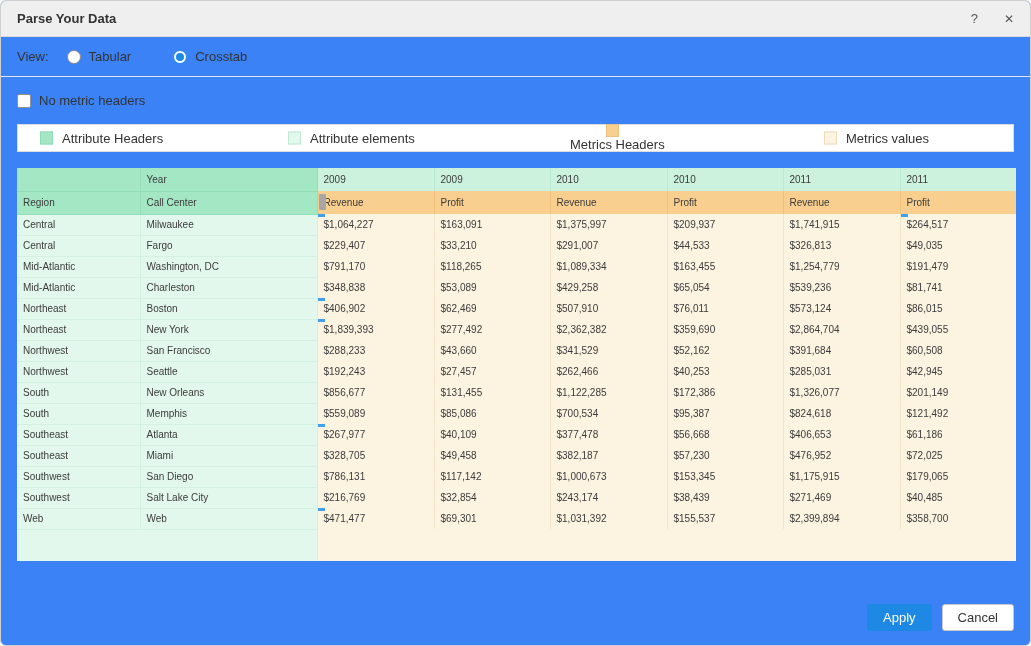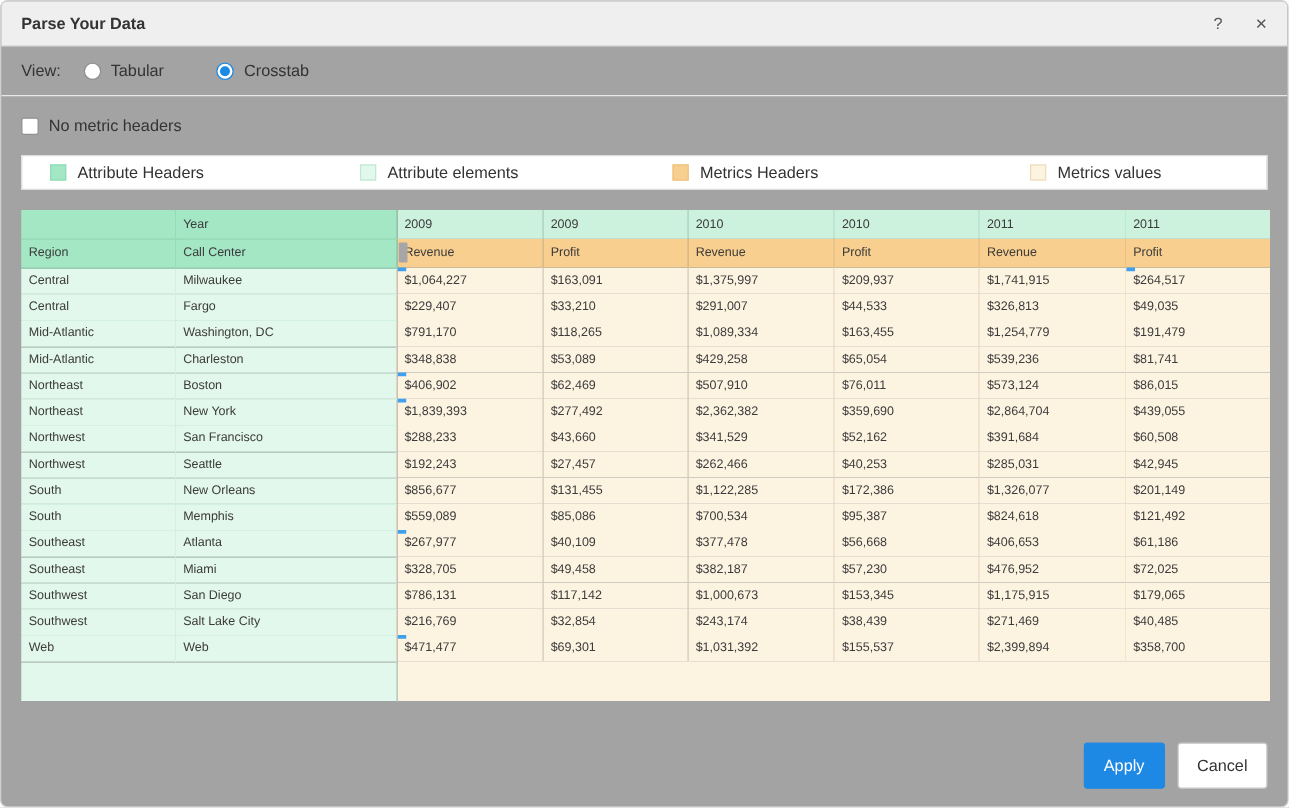--- a/index.html
+++ b/index.html
@@ -1,17 +1,17 @@
 <!DOCTYPE html>
 <html><head>
 <meta charset="utf-8">
 <style>
   html,body{margin:0;padding:0;background:#fff;}
   body{font-family:"Liberation Sans", sans-serif;-webkit-font-smoothing:antialiased;}
-  .dialog{position:relative;width:1031px;height:646px;box-sizing:border-box;border:1px solid #cfcfcf;border-radius:6px;overflow:hidden;background:#a3a3a3;}
+  .dialog{position:relative;width:1031px;height:646px;box-sizing:border-box;border:1px solid #cfcfcf;border-radius:6px;overflow:hidden;background:#3b82f6;}
 
   
   .titlebar{height:36px;background:#efefef;border-bottom:1px solid #dcdcdc;display:flex;align-items:center;padding:0 16px;box-sizing:border-box;}
   .title{font-size:13px;font-weight:bold;color:#333;}
   .tb-icons{margin-left:auto;display:flex;align-items:center;gap:26px;}
   .tb-icons span{color:#555;font-size:13px;cursor:pointer;line-height:1;}
   .tb-icons .close{font-size:12px;}
 
   
   .view-row{display:flex;align-items:center;padding:12px 16px;border-bottom:1px solid #e7e7e7;}
@@ -26,21 +26,21 @@
   
   .chk-row{display:flex;align-items:center;margin:16px 16px 0;}
   .checkbox{width:14px;height:14px;border:1px solid #919191;border-radius:2px;background:#fff;box-sizing:border-box;cursor:pointer;flex:0 0 auto;}
   .chk-label{font-size:13px;color:#333;margin-left:8px;}
 
   
   .legend{position:relative;margin:16px 16px 0;height:28px;border:1px solid #ddd;box-sizing:border-box;background:#fff;padding-left:16px;}
   .legend-item{position:absolute;top:50%;transform:translateY(-50%);display:flex;align-items:center;}
   .legend-item:nth-child(1){left:22px;}
   .legend-item:nth-child(2){left:270px;}
-  .legend-item:nth-child(3){left:520px;}
+  .legend-item:nth-child(3){left:543px;flex-direction:column;}
   .legend-item:nth-child(4){left:786px;margin-left:20px;}
   .swatch{width:13px;height:13px;border:1px solid transparent;box-sizing:border-box;flex:0 0 auto;}
   .legend-label{font-size:13px;color:#333;margin-left:9px;white-space:nowrap;}
 
   
   .tablewrap{margin:16px 16px 0;}
   table.crosstab{border-collapse:collapse;table-layout:fixed;width:999px;font-size:10px;color:#3b3b3b;}
   table.crosstab th,table.crosstab td{font-weight:normal;text-align:left;padding:0 0 0 6px;height:21px;white-space:nowrap;overflow:hidden;position:relative;box-sizing:border-box;}
   table.crosstab thead th{height:23px;}
   .corner{background:#a3e7c4;border-bottom:1px solid #93deb7;border-right:1px solid #93deb7;}
@@ -49,21 +49,21 @@
   .attrel{background:#e3f8ec;border-bottom:1px solid #d3f0e0;}
   td.attrel:first-child{border-right:1px solid #d3f0e0;}
   .metricv{background:#fdf3e1;border-left:1px solid #f3e5c9;}
   td.ext{height:32px !important;border-bottom:none !important;}
   .marker{position:absolute;left:0;top:-4px;width:7px;height:7px;background:#41a0ee;z-index:2;}
   .grip{position:absolute;left:1px;top:3px;width:7px;height:16px;background:#a6a6a6;border-radius:1px;cursor:grab;}
   th.hasgrip{padding-left:12px;}
 
   
   .footer{position:absolute;right:16px;bottom:14px;display:flex;gap:10px;}
-  .footer button{font-family:"Liberation Sans", sans-serif;font-size:13px;height:37px;padding:0 15px;border-radius:3px;cursor:pointer;}
+  .footer button{font-family:"Liberation Sans", sans-serif;font-size:13px;height:27px;padding:0 15px;border-radius:3px;cursor:pointer;}
   .apply{background:#1e88e5;color:#fff;border:1px solid #1e88e5;}
   .cancel{background:#fff;color:#333;border:1px solid #c8c8c8;}
 </style>
 </head>
 <body>
 
 <div class="dialog">
 
   <div class="titlebar">
     <span class="title">Parse Your Data</span>

